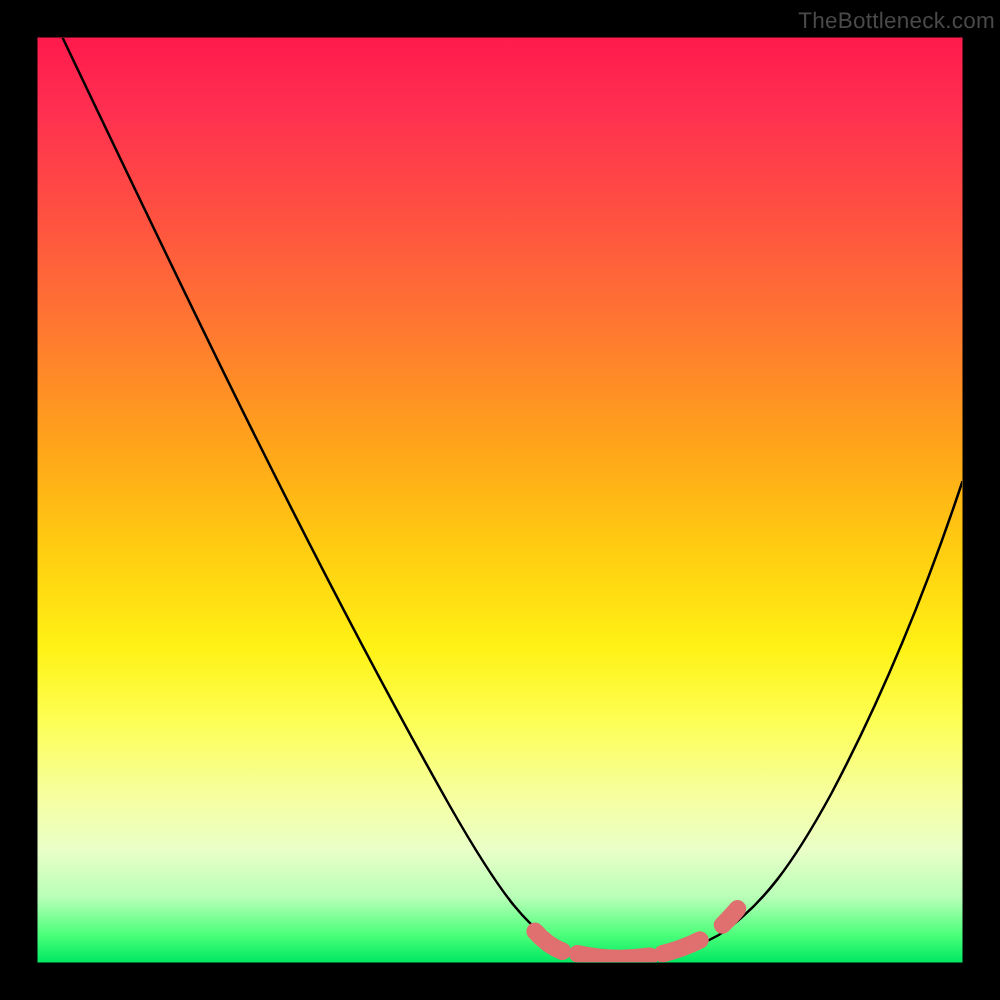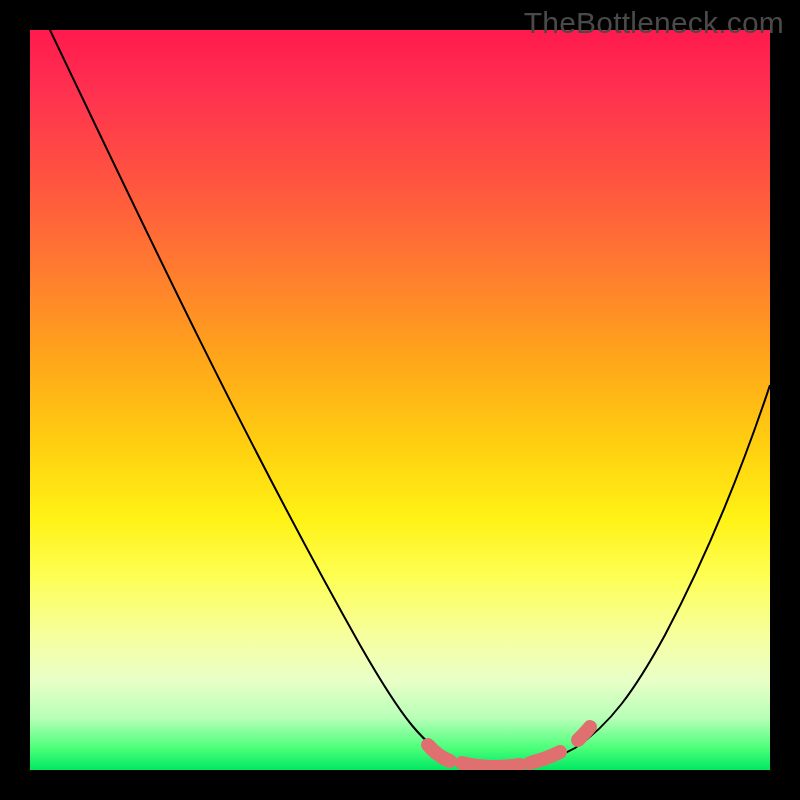--- a/index.html
+++ b/index.html
@@ -38,23 +38,23 @@
       #e8ffc8 88%,
       #b7ffb7 93%,
       #4cff7a 97%,
       #00e862 100%
     );
     overflow: hidden;
   }
   .watermark {
     position: absolute;
     top: 6px;
-    right: 16px;
+    right: 4px;
     color: #4a4a4a;
-    font-size: 30px;
+    font-size: 18px;
     font-weight: 500;
     letter-spacing: 0.2px;
     z-index: 2;
   }
   svg.curve {
     position: absolute;
     inset: 0;
     width: 100%;
     height: 100%;
   }

